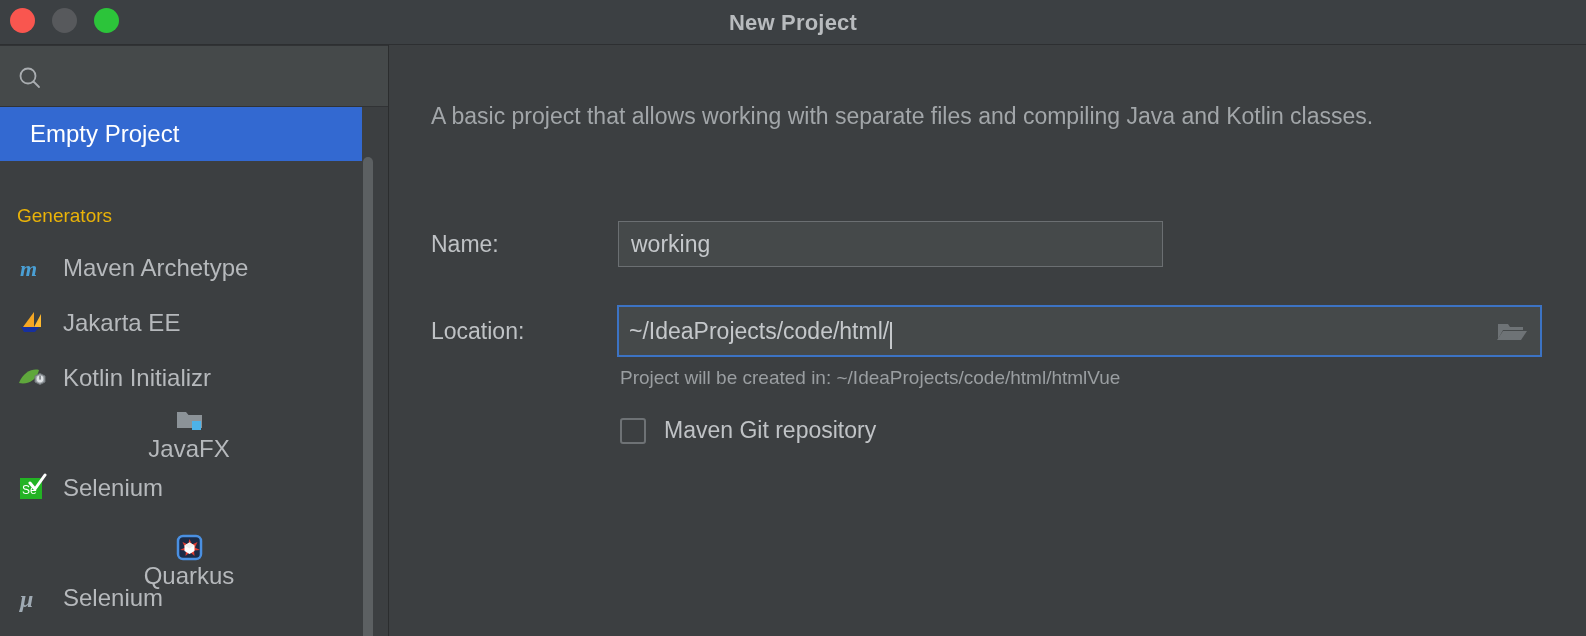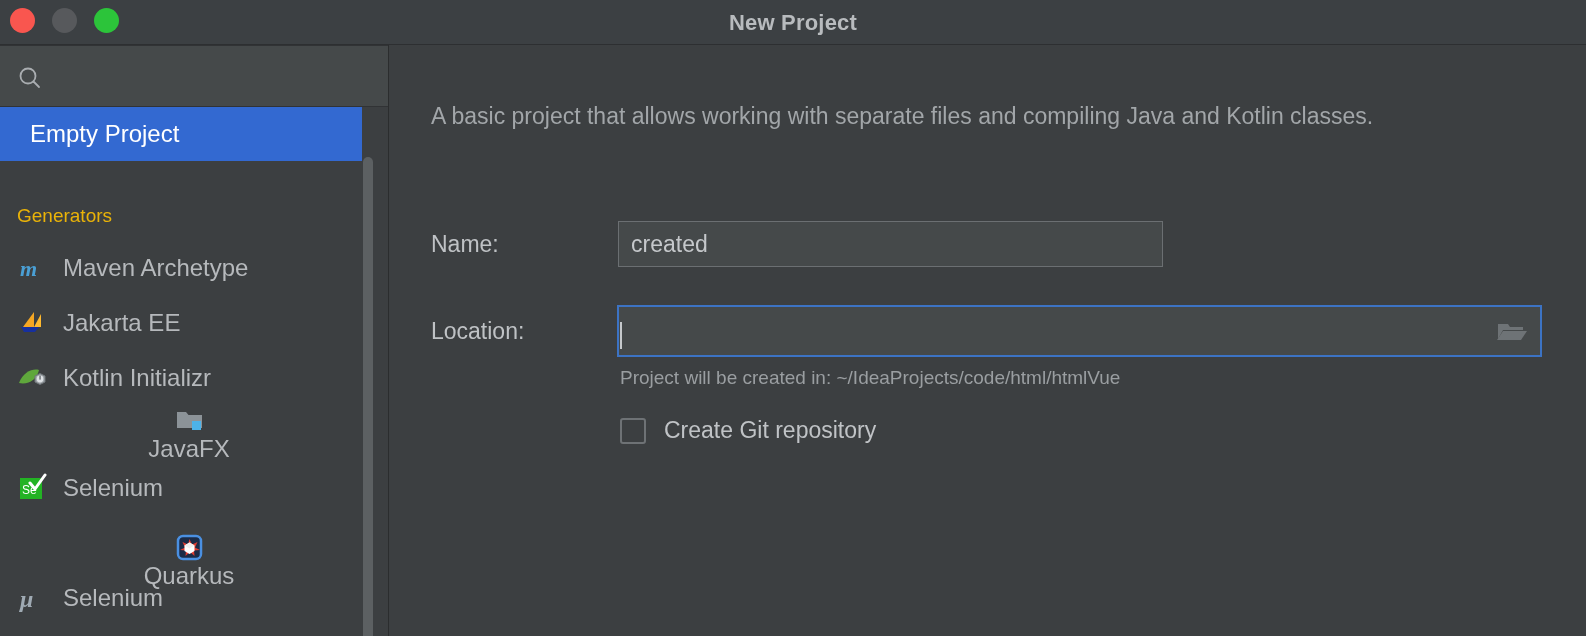--- a/index.html
+++ b/index.html
@@ -268,33 +268,34 @@
 
   <div class="scrollbar-track"></div>
   <div class="scrollbar-thumb"></div>
 </div>
 
 <div class="main">
 
   <div class="descr">A basic project that allows working with separate files and compiling Java and Kotlin classes.</div>
 
   <div class="field-label" id="name-label">Name:</div>
-  <div class="text-input" id="name-input" placeholder="">created</div>
+  <div class="text-input" id="name-input" placeholder="">working</div>
 
   <div class="field-label" id="loc-label">Location:</div>
   <div id="loc-wrap">
+    <span id="loc-text">~/IdeaProjects/code/html/</span>
       <span class="caret"></span>
     <span class="folder-btn">
       <svg width="34" height="28" viewBox="0 0 34 28">
         <path d="M4 6 h10 l2 3 h13 v3 H9 L4 21 Z" fill="#6E7376"></path>
         <path d="M9 13 h24 l-6 9 H3 Z" fill="#6E7376"></path>
       </svg>
     </span>
   </div>
 
   <div class="hint">Project will be created in: ~/IdeaProjects/code/html/htmlVue</div>
 
   <div class="checkbox-row">
     <span class="checkbox"></span>
-    <span class="label">Create Git repository</span>
+    <span class="label">Maven Git repository</span>
   </div>
 
 </div>
 
 </body></html>

